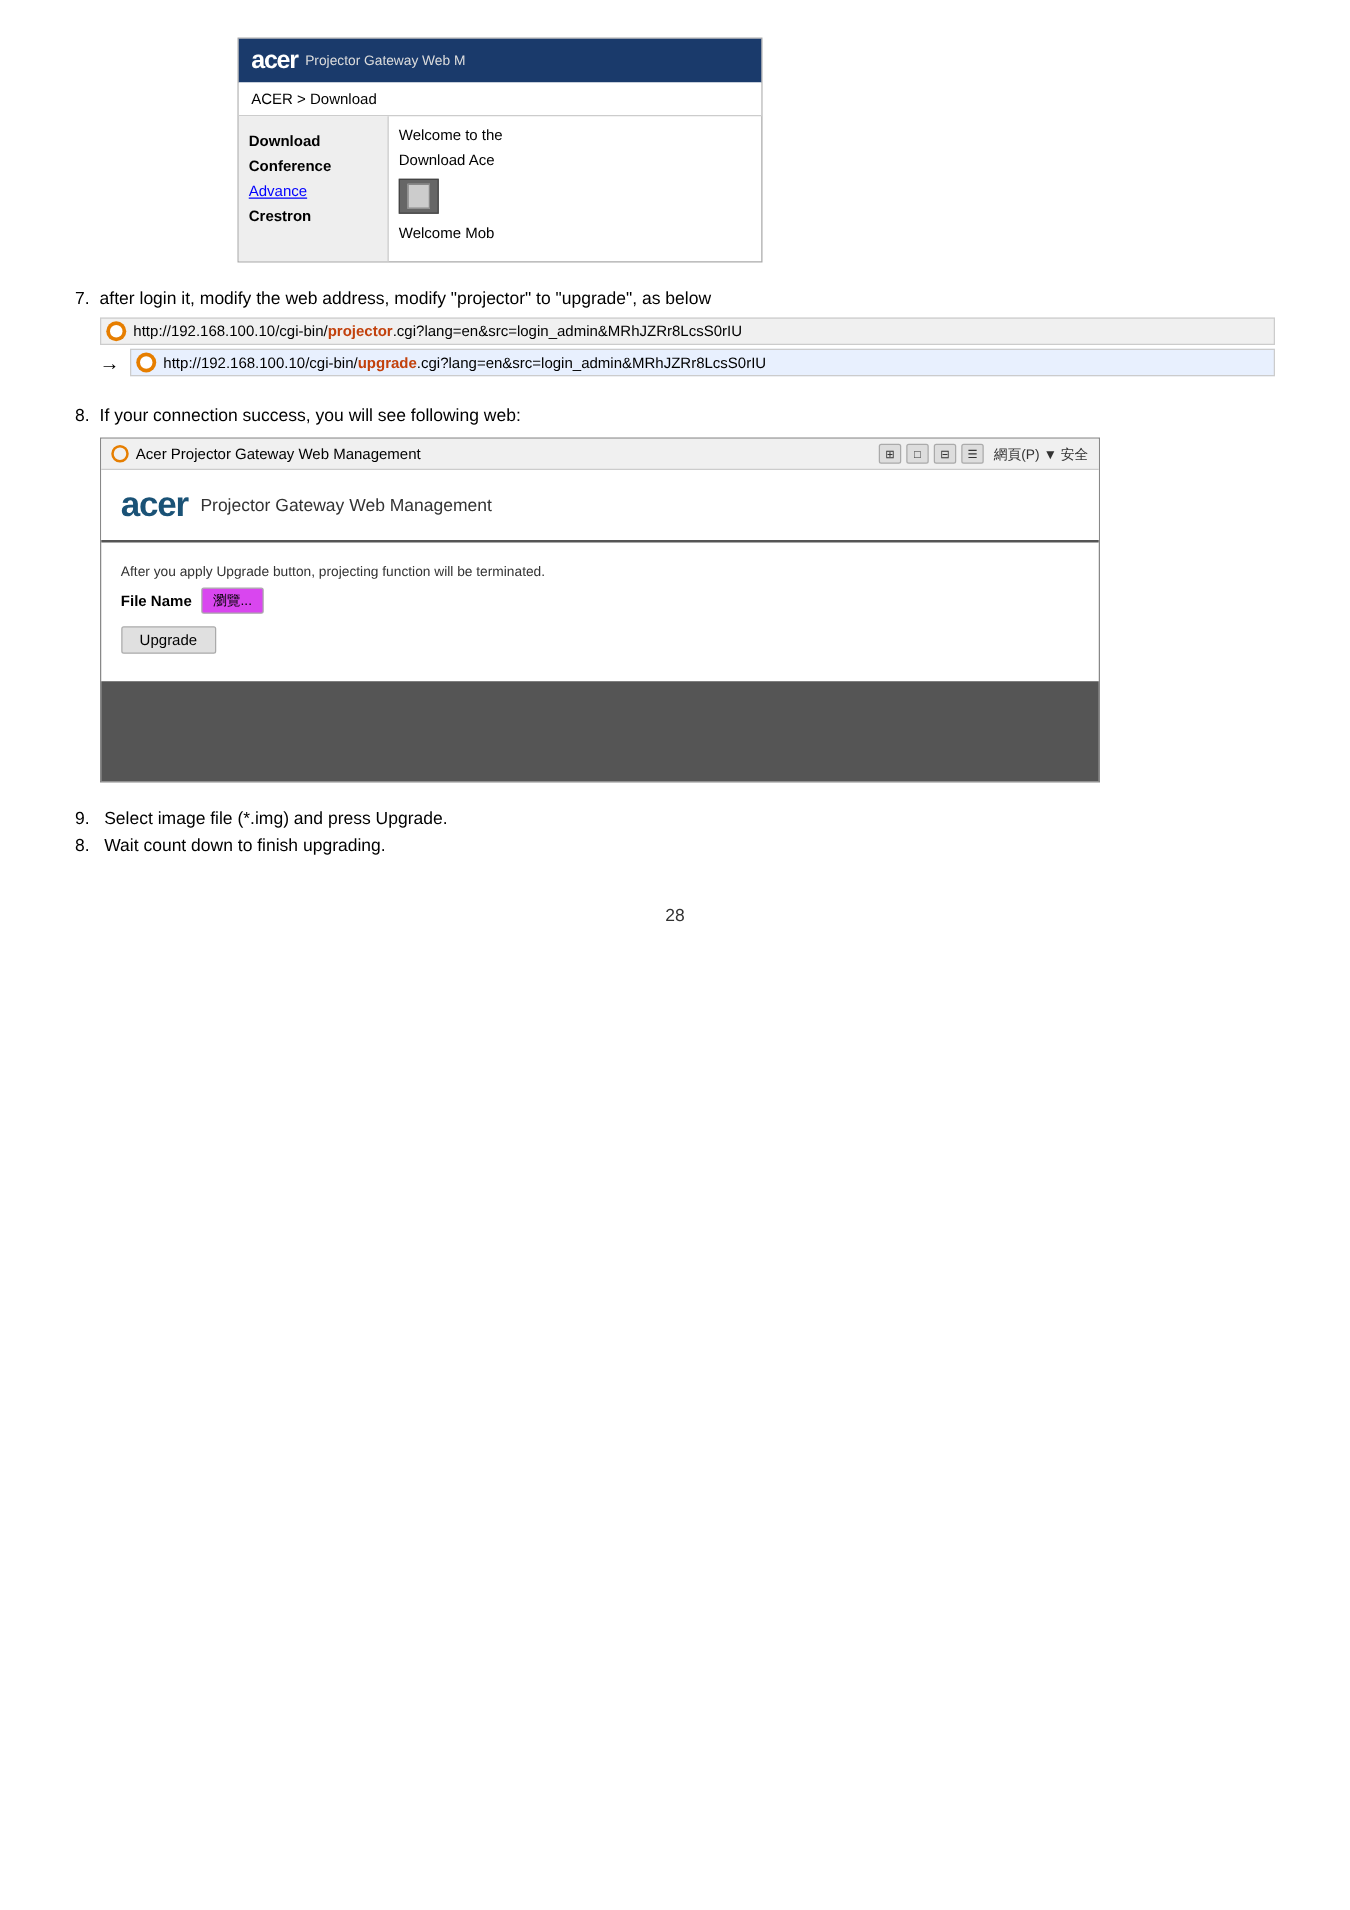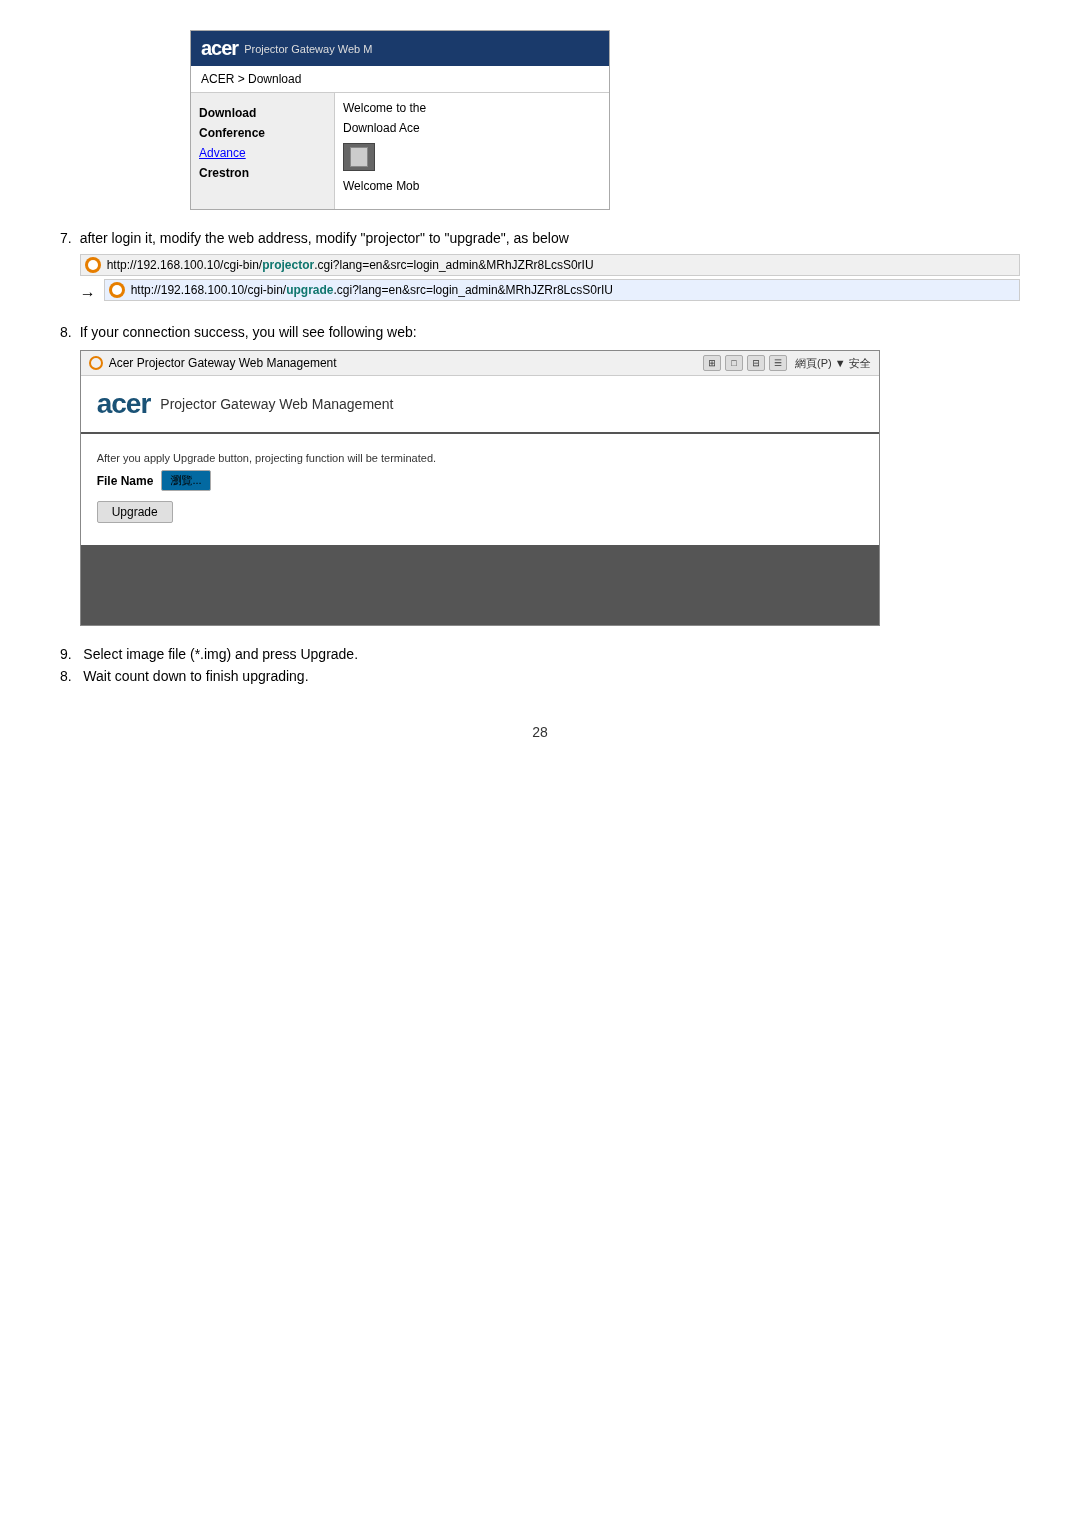--- a/index.html
+++ b/index.html
@@ -61,21 +61,21 @@
       width: 10px;
       height: 10px;
       background: #fff;
       border-radius: 50%;
     }
     .address-text {
       font-size: 12px;
       color: #000;
     }
     .address-text .highlight-word {
-      color: #0f766e;
+      color: #c2410c;
       font-weight: bold;
     }
     .arrow-indicator {
       font-size: 16px;
       margin-right: 8px;
       color: #000;
     }
 
     
     .step-8 {
@@ -195,21 +195,21 @@
       display: flex;
       align-items: center;
       gap: 8px;
       margin: 4px 0;
     }
     .file-label {
       font-size: 12px;
       font-weight: bold;
     }
     .browse-btn {
-      background: #0369a1;
+      background: #d946ef;
       border: 1px solid #aaa;
       padding: 2px 8px;
       font-size: 11px;
       cursor: pointer;
       border-radius: 2px;
     }
     .upgrade-btn {
       background: #e0e0e0;
       border: 1px solid #aaa;
       padding: 3px 14px;
@@ -257,21 +257,21 @@
       padding: 6px 10px;
       font-size: 12px;
       color: #000;
       border-bottom: 1px solid #ccc;
     }
     .acer-screenshot-content {
       display: flex;
     }
     .acer-screenshot-sidebar {
       background: #eee;
-      width: 144px;
+      width: 120px;
       padding: 10px 8px;
       border-right: 1px solid #ccc;
     }
     .sidebar-item-acer {
       font-size: 12px;
       padding: 3px 0;
       color: #000;
     }
     .sidebar-item-acer.bold {
       font-weight: bold;

